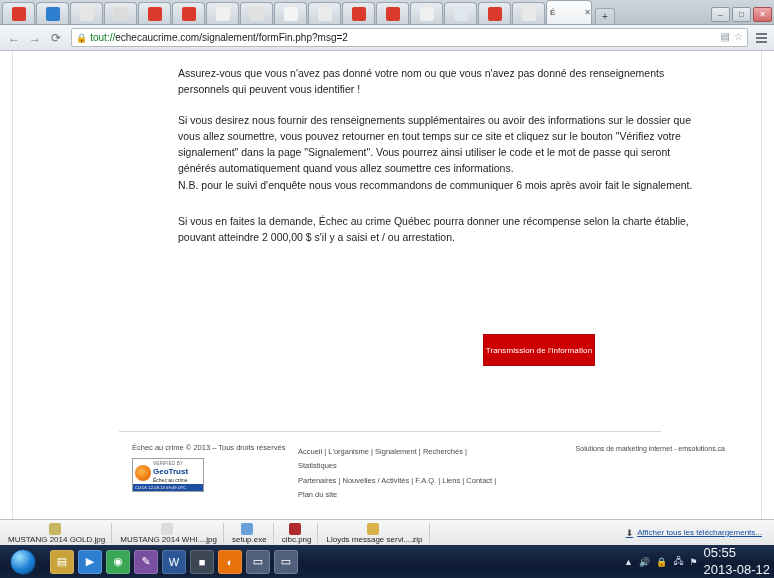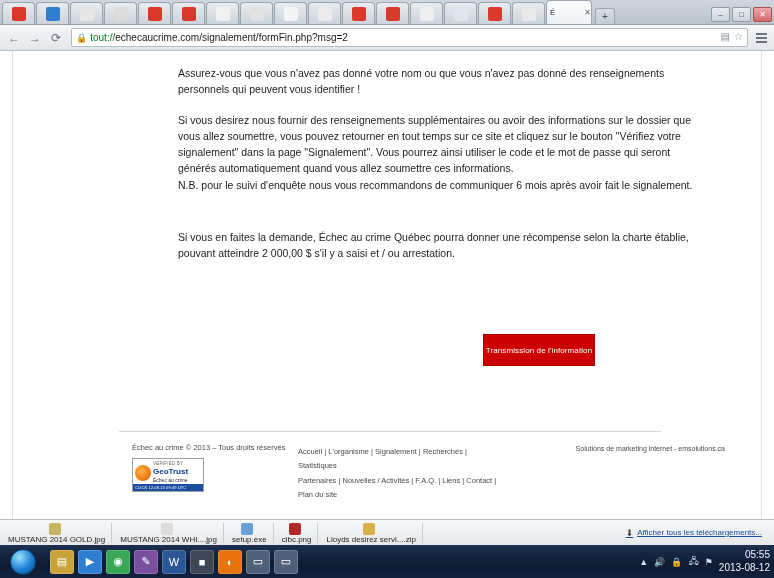--- a/index.html
+++ b/index.html
@@ -257,21 +257,21 @@
     border-radius: 3px;
     display: flex; align-items: center; justify-content: center;
     font-size: 11px; color: #fff;
     border: 1px solid rgba(255,255,255,.18);
   }
   .tray {
     margin-left: auto; display: flex; align-items: center; gap: 6px;
     padding-right: 4px; color: #e8eef7; font-size: 7px;
   }
   .tray .glyph { font-size: 9px; color: #cfe0f5; }
-  .clock { text-align: right; line-height: 1.25; font-size: 10px; color: #eef3fa; }
+  .clock { text-align: left; line-height: 1.25; font-size: 13px; color: #eef3fa; }
 </style>
 </head>
 <body>
 
 <div id="screen">
 
   <div class="tabstrip">
     <div class="tab">
         <span class="favicon" style="background:#d93a2b"></span>
       </div>
@@ -351,21 +351,21 @@
         <i></i>
       </div>
   </div>
 
   <div class="viewport">
     <div class="page">
       <div class="content">
         <p>Assurez-vous que vous n'avez pas donné votre nom ou que vous n'avez pas donné des renseignements personnels qui peuvent vous identifier !</p>
         <p class="tight">Si vous desirez nous fournir des renseignements supplémentaires ou avoir des informations sur le dossier que vous allez soumettre, vous pouvez retourner en tout temps sur ce site et cliquez sur le bouton "Vérifiez votre signalement" dans la page "Signalement". Vous pourrez ainsi utiliser le code et le mot de passe qui seront générés automatiquement quand vous allez soumettre ces informations.</p>
         <p>N.B. pour le suivi d'enquête nous vous recommandons de communiquer 6 mois après avoir fait le signalement.</p>
-        <p style="margin-top:36px;margin-bottom:0">Si vous en faites la demande, Échec au crime Québec pourra donner une récompense selon la charte établie,</p>
+        <p style="margin-top:20px;margin-bottom:0">Si vous en faites la demande, Échec au crime Québec pourra donner une récompense selon la charte établie,</p>
         <p>pouvant atteindre 2 000,00 $ s'il y a saisi et / ou arrestation.</p>
       </div>
 
       <div class="btn-submit">Transmission de l'information</div>
 
       <div class="divider"></div>
 
       <div class="footer">
         <div class="foot-left">
           <div class="foot-copy">Échec au crime © 2013 – Tous droits réservés</div>
@@ -415,21 +415,21 @@
       <span>setup.exe</span>
       <span class="dlcaret">▼</span>
     </div>
     <div class="dlitem">
       <span class="dlico" style="background:#b02a2a"></span>
       <span>cibc.png</span>
       <span class="dlcaret">▼</span>
     </div>
     <div class="dlitem">
       <span class="dlico" style="background:#d9b14a"></span>
-      <span>Lloyds desirez servi....zip</span>
+      <span>Lloyds message servi....zip</span>
       <span class="dlcaret">▼</span>
     </div>
     <div class="dl-showall">
       <span class="arr">⬇</span>
       <span>Afficher tous les téléchargements...</span>
     </div>
   </div>
 
   <div class="taskbar">
     <div class="startorb">

